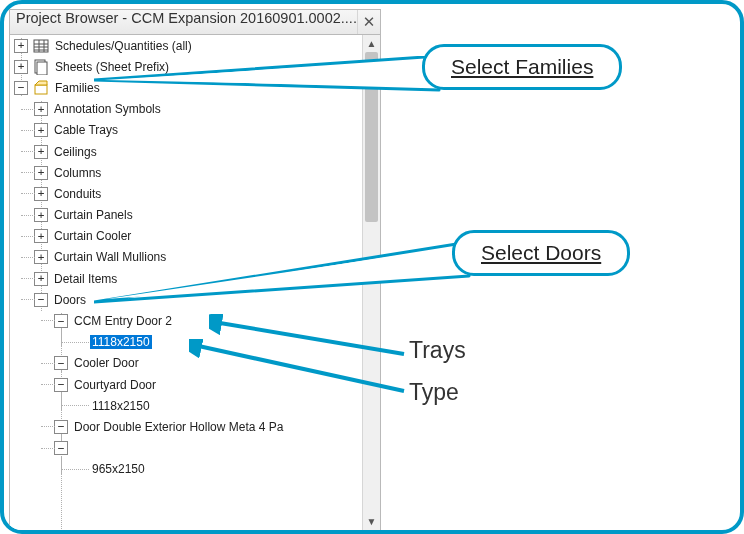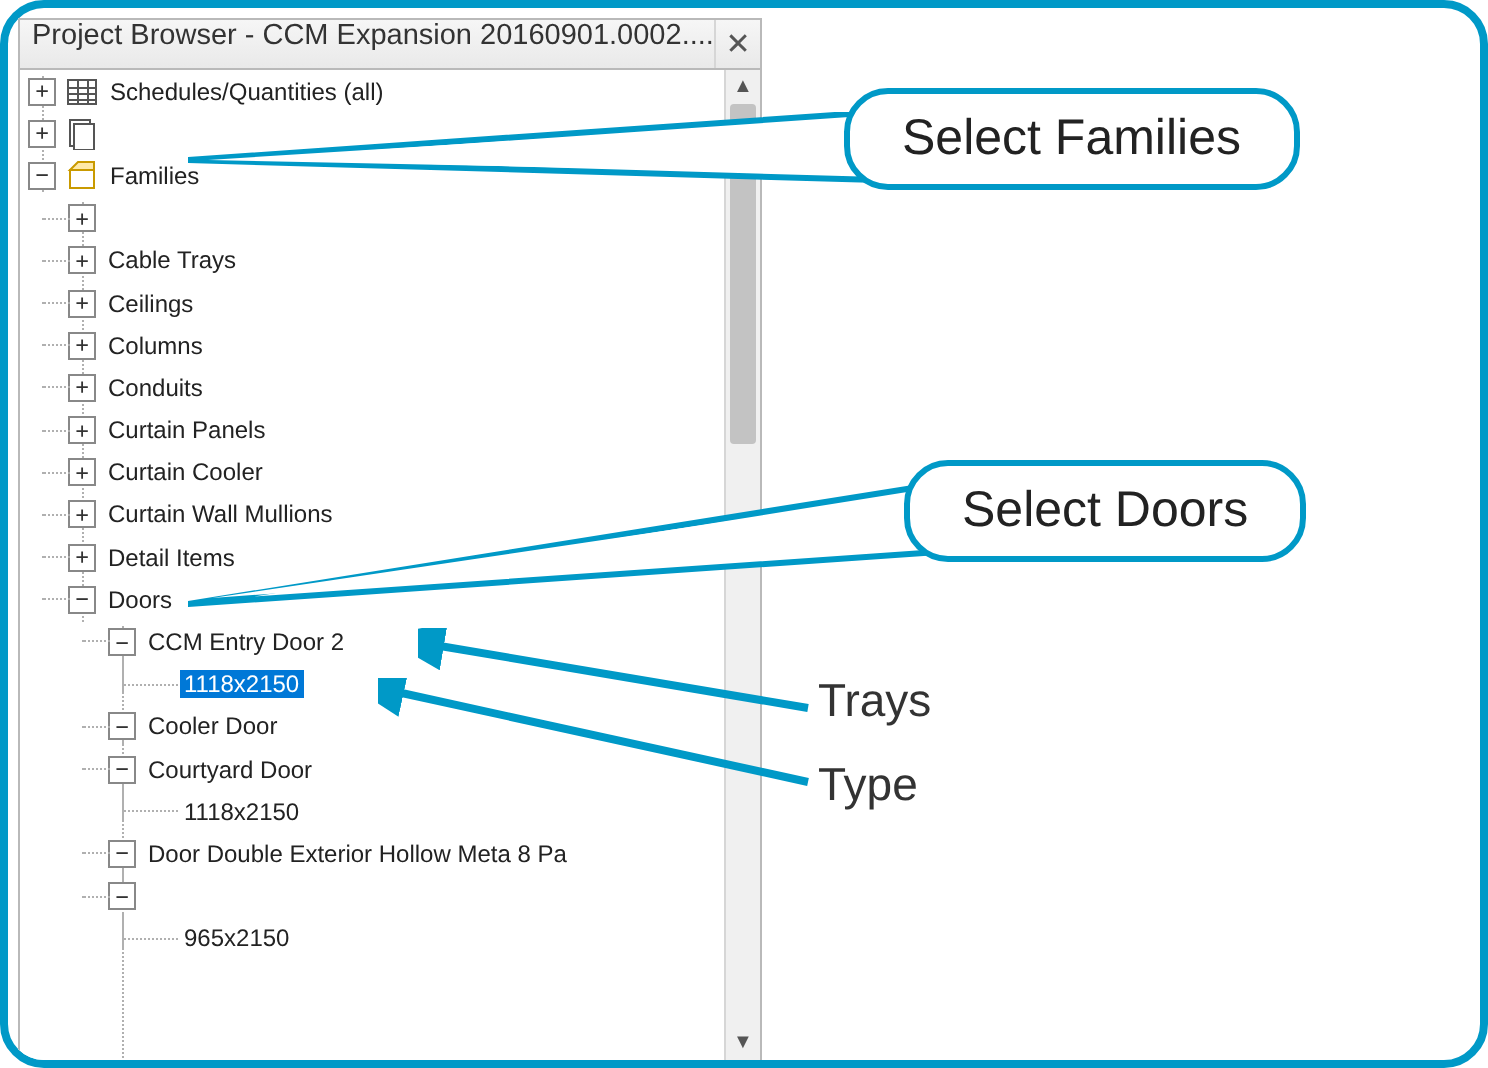--- a/index.html
+++ b/index.html
@@ -125,23 +125,24 @@
   }
   
   svg.ic { width: 16px; height: 16px; }
   
   .callout {
     position: absolute;
     background: #fff;
     border: 3px solid #0099c7;
     border-radius: 22px;
     padding: 8px 26px;
-    font-size: 25px;
+    font-size: 21px;
     color: #222;
     z-index: 5;
+    text-decoration: underline;
   }
   .callout-tail {
     position: absolute;
     z-index: 4;
     pointer-events: none;
   }
   .anno-label {
     position: absolute;
     font-size: 23px;
     color: #333;
@@ -195,38 +196,40 @@
 
     <div class="row">
       <span class="indent" style="width:4px;"></span>
       <span class="toggle">+</span>
       <span class="ticon">
         <svg class="ic" viewBox="0 0 16 16">
             <rect x="2" y="1" width="10" height="13" fill="#fff" stroke="#555"></rect>
             <rect x="4" y="3" width="10" height="13" fill="#fff" stroke="#555"></rect>
           </svg>
       </span>
+      <span class="label">Sheets (Sheet Prefix)</span>
     </div>
 
     <div class="row">
       <span class="indent" style="width:4px;"></span>
       <span class="toggle">−</span>
       <span class="ticon">
         <svg class="ic" viewBox="0 0 16 16">
             <rect x="2" y="5" width="12" height="9" fill="#fff" stroke="#c99a00"></rect>
             <polygon points="2,5 6,1 14,1 14,5" fill="#ffe9a8" stroke="#c99a00"></polygon>
           </svg>
       </span>
       <span class="label">Families</span>
     </div>
 
     <div class="row">
       <span class="hline" style="left:11px; width:14px; top:10px;"></span>
       <span class="indent" style="width:24px;"></span>
       <span class="toggle">+</span>
+      <span class="label">Annotation Symbols</span>
     </div>
     <div class="row">
       <span class="hline" style="left:11px; width:14px; top:10px;"></span>
       <span class="indent" style="width:24px;"></span>
       <span class="toggle">+</span>
       <span class="label">Cable Trays</span>
     </div>
     <div class="row">
       <span class="hline" style="left:11px; width:14px; top:10px;"></span>
       <span class="indent" style="width:24px;"></span>
@@ -309,21 +312,21 @@
       <span class="hline" style="left:51px; width:28px; top:10px;"></span>
       <span class="indent" style="width:80px;"></span>
       <span class="label">1118x2150</span>
     </div>
 
     <div class="row">
       <span class="hline" style="left:31px; width:14px; top:10px;"></span>
       <span class="vline" style="left:51px; top:18px; height:18px;"></span>
       <span class="indent" style="width:44px;"></span>
       <span class="toggle">−</span>
-      <span class="label">Door Double Exterior Hollow Meta 8 Pa</span>
+      <span class="label">Door Double Exterior Hollow Meta 4 Pa</span>
     </div>
 
     <div class="row">
       <span class="hline" style="left:31px; width:14px; top:10px;"></span>
       <span class="vline" style="left:51px; top:18px; height:18px;"></span>
       <span class="indent" style="width:44px;"></span>
       <span class="toggle">−</span>
     </div>
     <div class="row">
       <span class="hline" style="left:51px; width:28px; top:10px;"></span>

